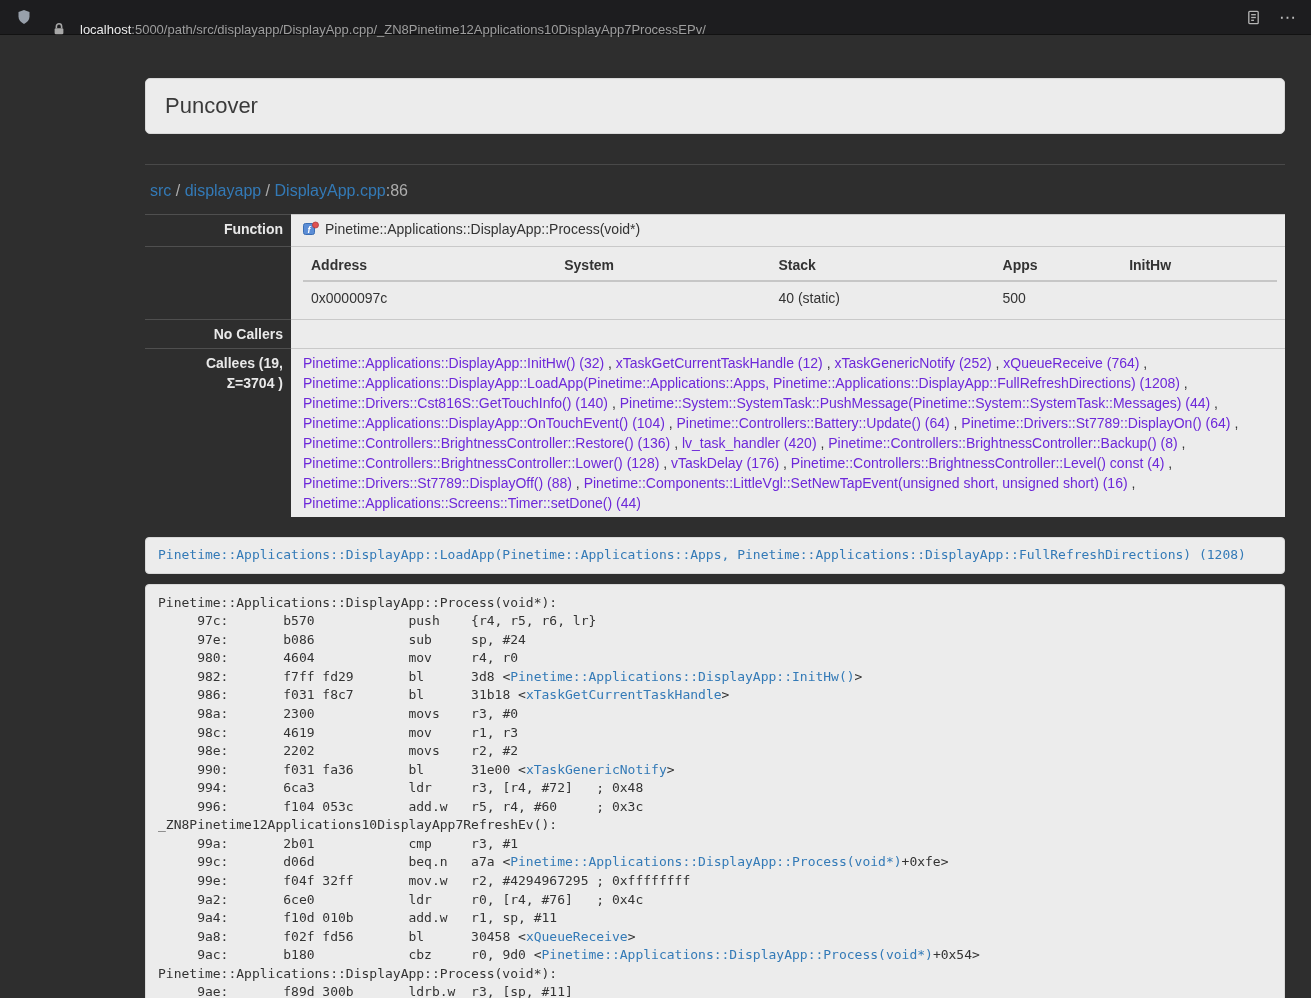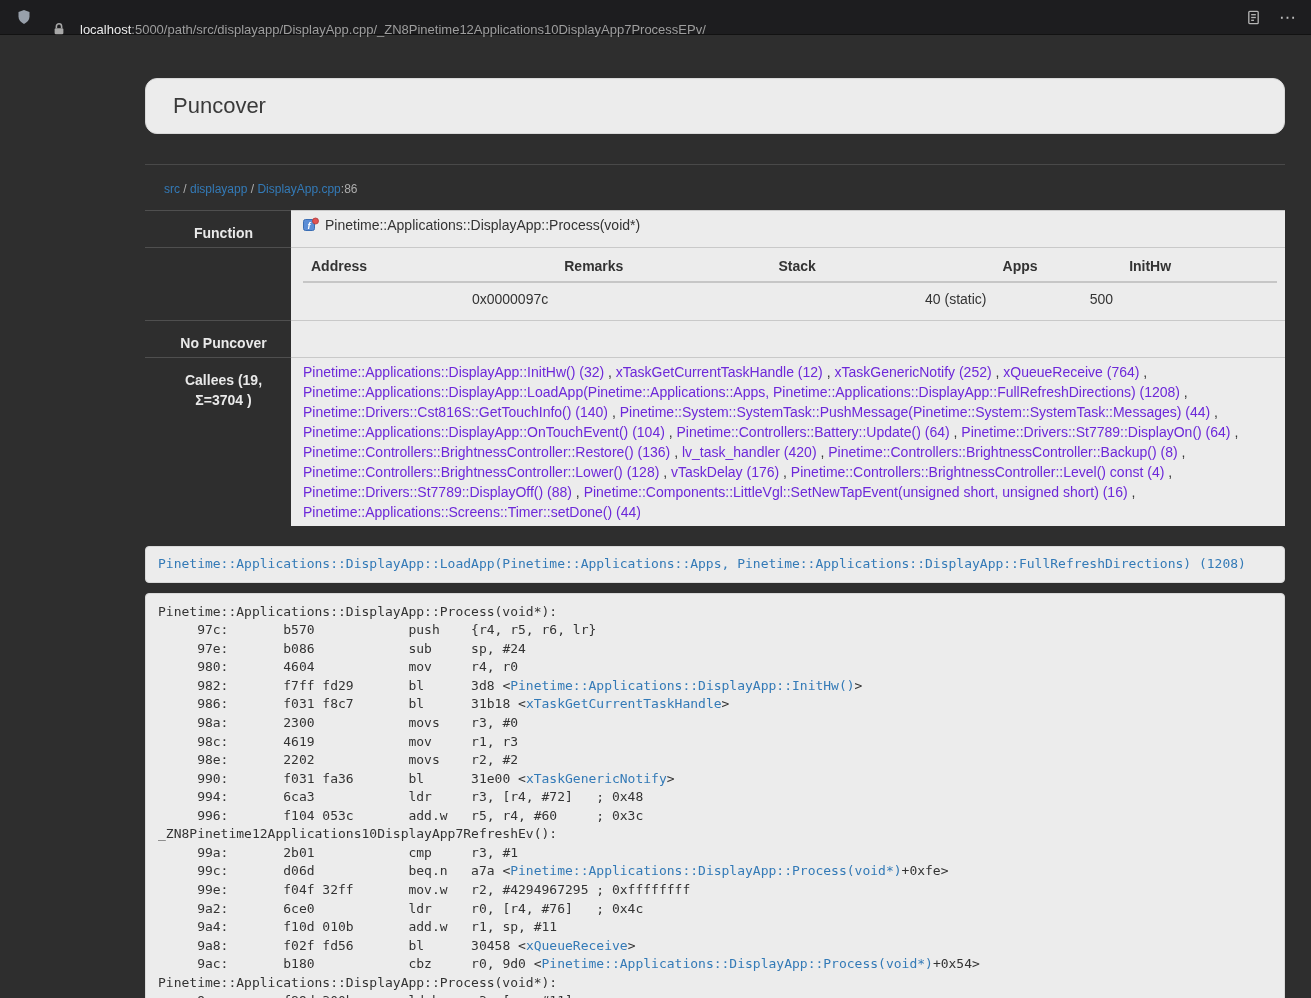--- a/index.html
+++ b/index.html
@@ -18,47 +18,47 @@
   }
   .bar-icon{ display:inline-flex; align-items:center; justify-content:center;
     width:24px; height:24px; border-radius:4px; flex:0 0 auto; }
   .url-wrap{ display:flex; align-items:center; gap:9px; flex:1; min-width:0;margin-top:24px; }
   .url-text{ font-size:13px; color:#9e9e9e; white-space:nowrap; overflow:hidden; }
   .url-host{ color:#eaeaea; }
   .kebab{ color:#bdbdbd; font-size:17px; line-height:1; padding:0 3px; cursor:default; }
 
   
   .container{ width:1140px; margin-left:145px; padding-top:43px; }
-  .well{ background:#ececec; border:1px solid #d8d8d8; border-radius:12px; padding:14px 27px; }
+  .well{ background:#ececec; border:1px solid #d8d8d8; border-radius:5px; padding:14px 19px; }
   .page-title{ font-size:22px; color:#3a3a3a; font-weight:400; }
   hr.divider{ border:0; border-top:1px solid #494949; margin:30px 0 17px; }
-  .breadcrumb{ font-size:12px; font-weight:500; color:#adadad; margin:0 0 14px 19px; }
+  .breadcrumb{ font-size:16px; font-weight:500; color:#adadad; margin:0 0 14px 5px; }
   .breadcrumb a{ color:#337ab7; text-decoration:none; }
 
   
   table.fn-table{ width:100%; border-collapse:collapse; margin-bottom:20px; }
   .fn-table > tbody > tr > th{
-    width:146px; min-width:146px; text-align:center; vertical-align:top;
-    padding:12px 8px 4px 19px; font-size:14px; font-weight:700; color:#e9e9e9;
+    width:146px; min-width:146px; text-align:right; vertical-align:top;
+    padding:4px 8px 4px 19px; font-size:14px; font-weight:700; color:#e9e9e9;
     border-top:1px solid #4f4f4f; line-height:20px;
   }
   .fn-table > tbody > tr > td{
     background:#ececec; padding:4px 8px 4px 12px; font-size:14px; color:#333;
     border-top:1px solid #c9c9c9; vertical-align:top; line-height:20px;
   }
   .fn-table a{ color:#6d28d9; text-decoration:none; }
   .fn-cell{ display:inline-flex; align-items:center; gap:6px; }
   .fn-cell .icon{ display:inline-flex; }
 
   table.stats-table{ width:100%; border-collapse:collapse; }
   .stats-table th{
     text-align:left; font-size:14px; font-weight:700; color:#333;
     padding:4px 8px 5px 8px; border-bottom:2px solid #c6c6c6; line-height:20px;margin-left:44px;
   }
-  .stats-table td{ font-size:14px; color:#333; padding:6px 8px 7px 8px; line-height:20px;text-align:right; }
+  .stats-table td{ font-size:14px; color:#333; padding:6px 8px 7px 8px; line-height:20px; }
 
   
   pre{
     background:#ececec; border:1px solid #d8d8d8; border-radius:4px; color:#333;
     font-family:"DejaVu Sans Mono", monospace; font-size:13px; line-height:1.42857;
     white-space:pre; overflow:hidden;
   }
   pre a{ color:#337ab7; text-decoration:none; }
   pre.snippet{ padding:8px 12px; margin:0 0 10px; }
   pre.disasm{ padding:9px 12px; margin:0; tab-size:8; -moz-tab-size:8; }
@@ -126,40 +126,40 @@
             <colgroup>
                 <col style="width:26%">
                 <col style="width:22%">
                 <col style="width:23%">
                 <col style="width:13%">
                 <col style="width:16%">
               </colgroup>
             <thead>
               <tr>
                 <th>Address</th>
-                <th>Remarks</th>
+                <th>System</th>
                 <th>Stack</th>
                 <th>Apps</th>
                 <th>InitHw</th>
               </tr>
             </thead>
             <tbody>
               <tr>
                 <td>0x0000097c</td>
                 <td></td>
                 <td>40 (static)</td>
                 <td>500</td>
                 <td></td>
               </tr>
             </tbody>
           </table>
         </td>
       </tr>
       <tr>
-        <th>No Puncover</th>
+        <th>No Callers</th>
         <td></td>
       </tr>
       <tr>
         <th>Callees (19, Σ=3704 )</th>
         <td><a href="#">Pinetime::Applications::DisplayApp::InitHw() (32)</a> , <a href="#">xTaskGetCurrentTaskHandle (12)</a> , <a href="#">xTaskGenericNotify (252)</a> , <a href="#">xQueueReceive (764)</a> , <a href="#">Pinetime::Applications::DisplayApp::LoadApp(Pinetime::Applications::Apps, Pinetime::Applications::DisplayApp::FullRefreshDirections) (1208)</a> , <a href="#">Pinetime::Drivers::Cst816S::GetTouchInfo() (140)</a> , <a href="#">Pinetime::System::SystemTask::PushMessage(Pinetime::System::SystemTask::Messages) (44)</a> , <a href="#">Pinetime::Applications::DisplayApp::OnTouchEvent() (104)</a> , <a href="#">Pinetime::Controllers::Battery::Update() (64)</a> , <a href="#">Pinetime::Drivers::St7789::DisplayOn() (64)</a> , <a href="#">Pinetime::Controllers::BrightnessController::Restore() (136)</a> , <a href="#">lv_task_handler (420)</a> , <a href="#">Pinetime::Controllers::BrightnessController::Backup() (8)</a> , <a href="#">Pinetime::Controllers::BrightnessController::Lower() (128)</a> , <a href="#">vTaskDelay (176)</a> , <a href="#">Pinetime::Controllers::BrightnessController::Level() const (4)</a> , <a href="#">Pinetime::Drivers::St7789::DisplayOff() (88)</a> , <a href="#">Pinetime::Components::LittleVgl::SetNewTapEvent(unsigned short, unsigned short) (16)</a> , <a href="#">Pinetime::Applications::Screens::Timer::setDone() (44)</a></td>
       </tr>
     </tbody>
   </table>
 
   <pre class="snippet"><a href="#">Pinetime::Applications::DisplayApp::LoadApp(Pinetime::Applications::Apps, Pinetime::Applications::DisplayApp::FullRefreshDirections) (1208)</a></pre>

